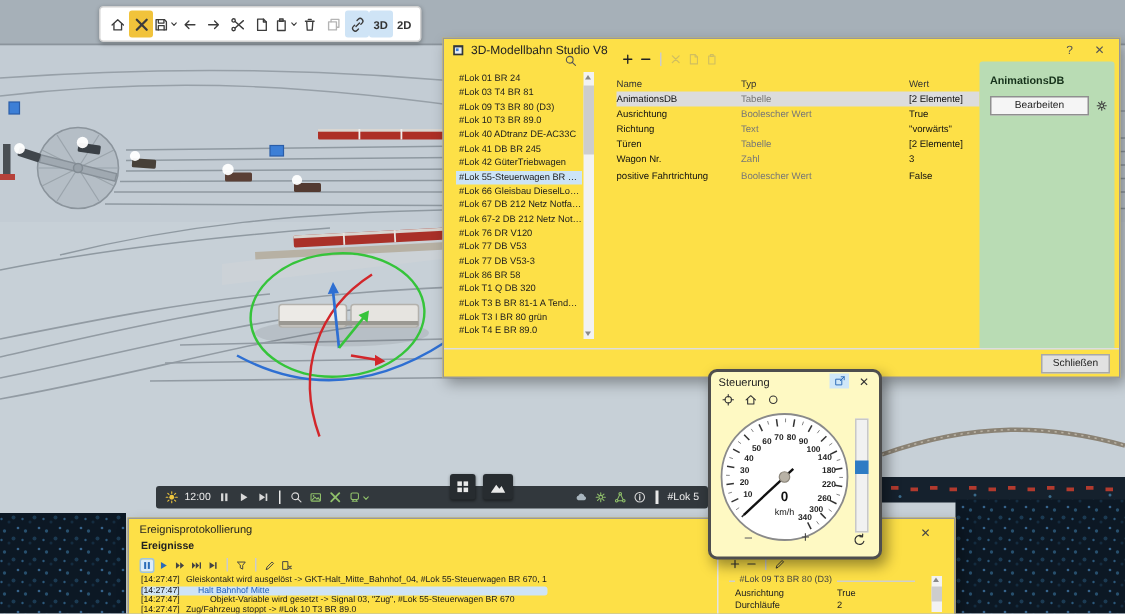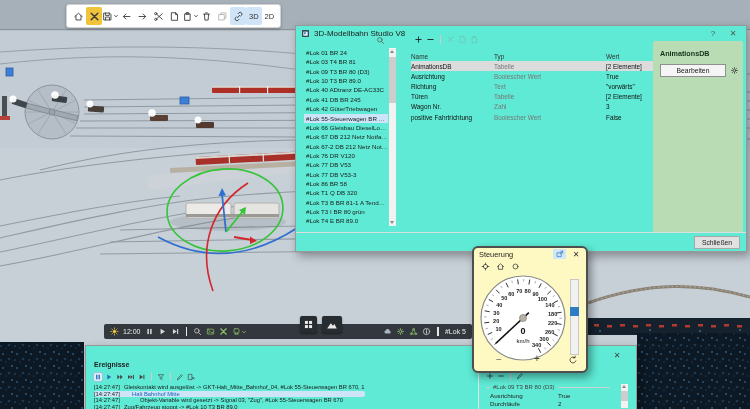--- a/index.html
+++ b/index.html
@@ -1,22 +1,22 @@
 <!DOCTYPE html>
 <html style="--accent-blue: #2e7cc4; --selection-blue: #cce4f7; --highlight-yellow: #f1c33b; --panel-green: #b9dcb4; --toolbar-dark: #32383d; --selected-row-gray: #dcdcdc; --gizmo-green: #35c43a; --gizmo-red: #d2262a; --gizmo-blue: #2e6fd2; --scene-bg: #c3ccd4; --water-dark: #0c1824;"><head>
 <meta charset="utf-8">
 <style>
   *{margin:0;padding:0;box-sizing:border-box}
   html,body{width:750px;height:409px;overflow:hidden}
   body{font-family:"Liberation Sans",sans-serif;background:#9aa4ac;position:relative}
   #root{position:absolute;inset:0;overflow:hidden}
-  .win{position:absolute;background:#5eead4;border:1px solid #989898;box-shadow:3px 4px 9px rgba(0,0,0,.35)}
+  .win{position:absolute;background:#fde047;border:1px solid #989898;box-shadow:3px 4px 9px rgba(0,0,0,.35)}
   .tbtn{display:inline-flex;align-items:center;justify-content:center;flex:none;cursor:default}
   .tbtn svg{display:block}
-  .tlabel{font-weight:normal}
+  .tlabel{font-weight:bold}
   .tsep{width:1px;height:9px;background:#cccccc;margin:0 2px;flex:none}
   .wsep{width:1.6px;height:9px;background:#e8e8e8;margin:0 2px;flex:none}
   .yellow{background:var(--highlight-yellow);border-radius:2px}
   .blue{background:#cfe4f6;border-radius:2px}
   .blue-active{background:#dcecf9;outline:1px solid #9cc4e4;color:#2b6cb8;border-radius:1px}
   .dis{opacity:.38}
 
   
   #scene{position:absolute;inset:0;z-index:0}
 
@@ -610,20 +610,23 @@
             </svg>
           </span>
         </span>
     </div>
     <div id="dlg-bottom">
       <div id="close-dlg-btn">Schließen</div>
     </div>
   </div>
 
   <div class="win" id="event-log">
+    <div id="el-title">
+      <span>Ereignisprotokollierung</span>
+    </div>
     <span class="cap-btn" id="el-close">✕</span>
     <div id="el-section">Ereignisse</div>
     <div id="el-tools">
         <span class="tbtn blue-active">
           <span class="ticn" style="display: inline-flex;">
             <svg viewBox="0 0 16 16" width="8" height="8" fill="none" stroke="currentColor" stroke-width="1.3" stroke-linecap="round" stroke-linejoin="round">
               <rect x="4.2" y="3.4" width="2.7" height="9.2" fill="currentColor" stroke="none"></rect>
               <rect x="9.1" y="3.4" width="2.7" height="9.2" fill="currentColor" stroke="none"></rect>
             </svg>
           </span>

